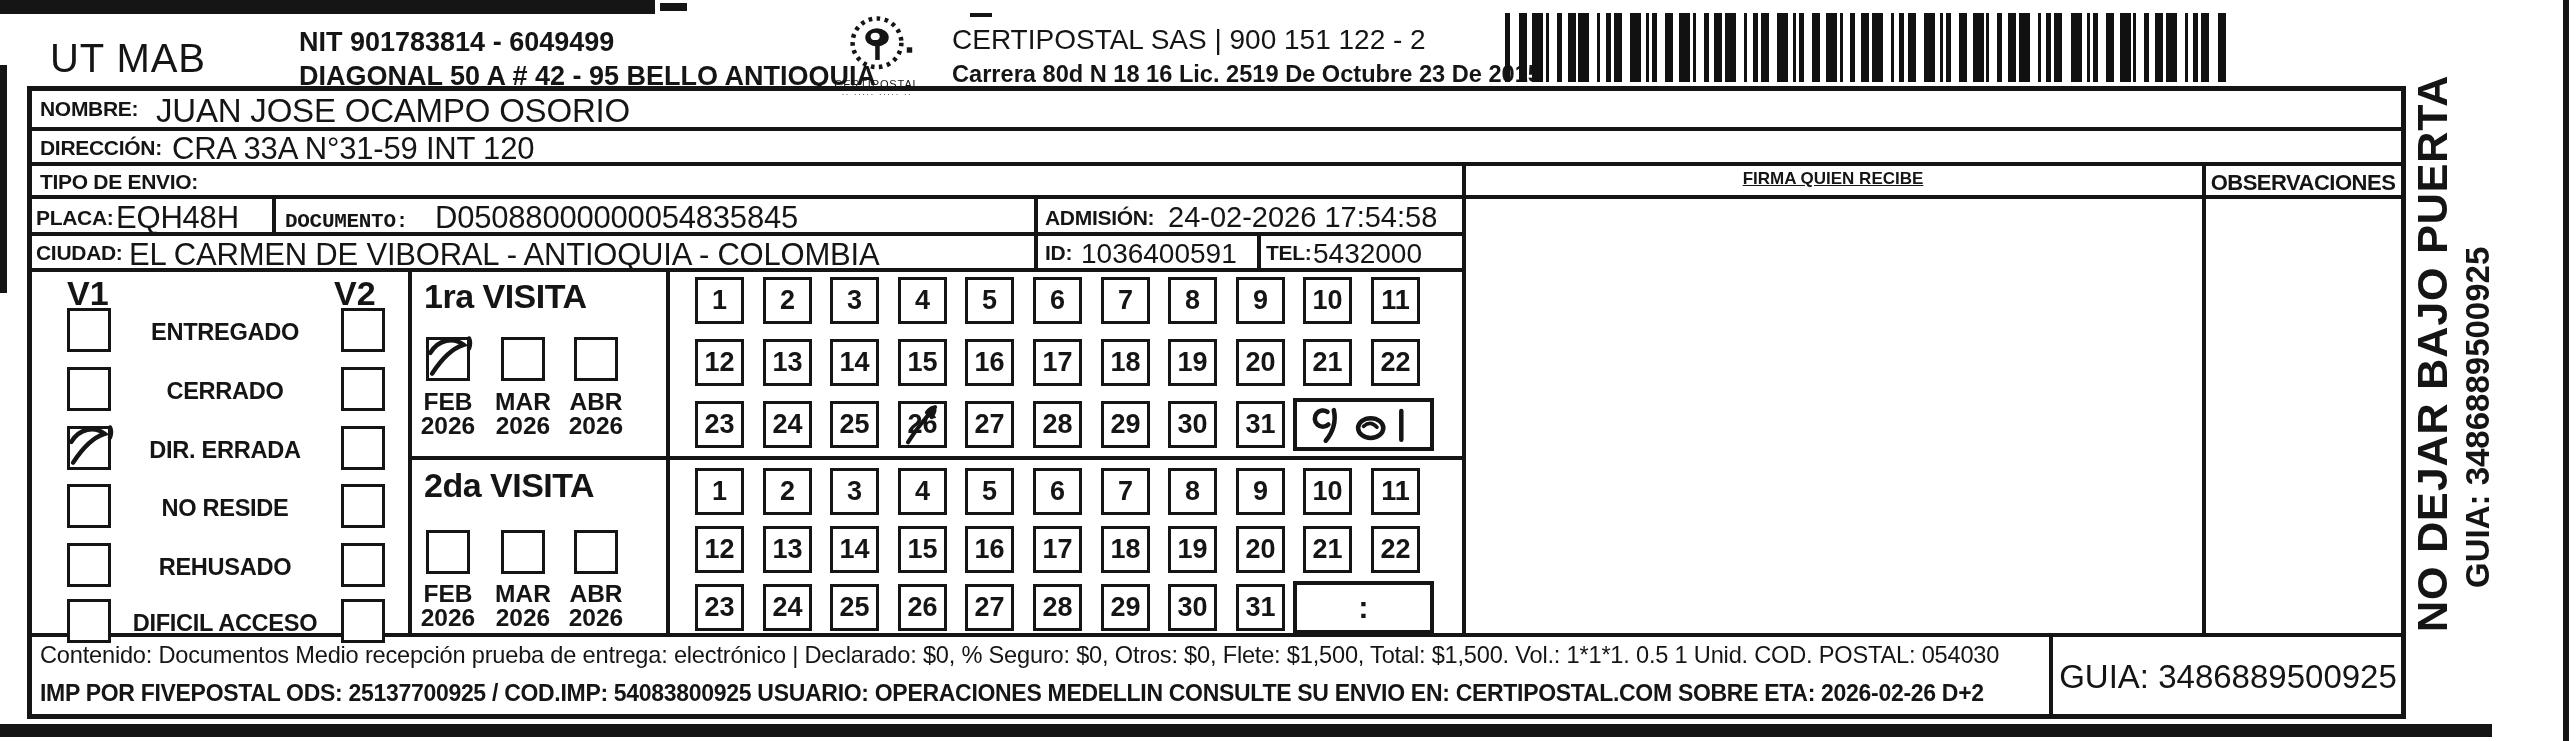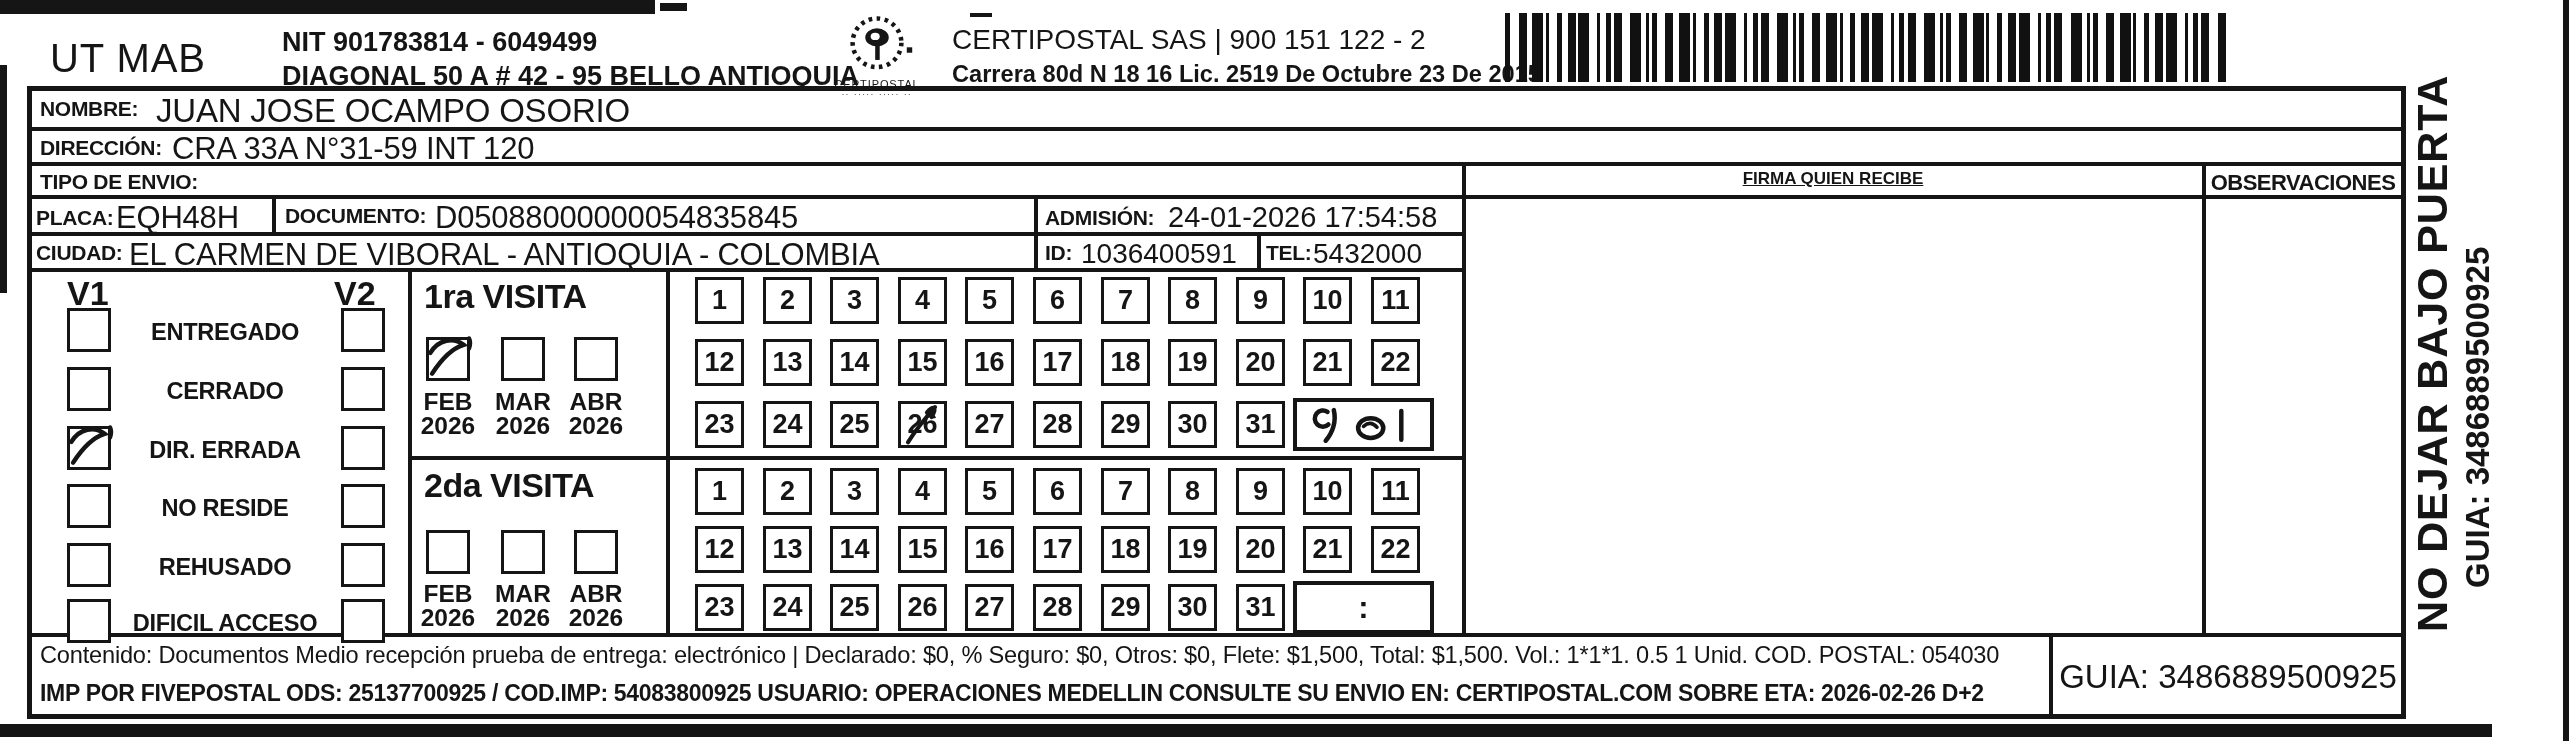--- a/index.html
+++ b/index.html
@@ -28,21 +28,21 @@
 <div id="page">
 
   <div class="line" style="left:0;top:0;width:655px;height:13.6px;"></div>
   <div class="line" style="left:660px;top:2.7px;width:27px;height:8.2px;"></div>
   <div class="line" style="left:970px;top:12.7px;width:22px;height:4.5px;"></div>
   <div class="line" style="left:0;top:65px;width:7.3px;height:228px;"></div>
   <div class="line" style="left:2563px;top:0;width:6.3px;height:742px;"></div>
   <div class="line" style="left:0;top:724px;width:2492px;height:12.7px;"></div>
 
   <div class="abs" style="left:50px;top:36px;font-size:40px;letter-spacing:0.9px;">UT MAB</div>
-  <div class="abs" style="left:282px;top:24.5px;font-weight:bold;font-size:27px;line-height:34px;white-space:nowrap;">
+  <div class="abs" style="left:299px;top:24.5px;font-weight:bold;font-size:27px;line-height:34px;white-space:nowrap;">
     <div>NIT 901783814 - 6049499</div>
     <div>DIAGONAL 50 A # 42 - 95  BELLO  ANTIOQUIA</div>
   </div>
 
   <div class="abs" style="left:827px;top:12.7px;width:100px;text-align:center;">
     <svg width="100" height="65" viewBox="0 0 110 72">
       <circle cx="55" cy="33" r="27" fill="none" stroke="#151515" stroke-width="5" stroke-dasharray="4 5"></circle>
       <ellipse cx="55" cy="27" rx="13" ry="10" fill="#151515"></ellipse>
       <ellipse cx="53" cy="26" rx="5" ry="4" fill="#fff"></ellipse>
       <rect x="53" y="36" width="5" height="16" fill="#151515"></rect>
@@ -149,24 +149,24 @@
   <div class="abs val" style="left:172px;top:131px;">CRA 33A N°31-59 INT 120</div>
 
   <div class="abs lbl" style="left:40px;top:170px;">TIPO DE ENVIO:</div>
   <div class="abs hdr-cell" style="left:1465px;top:169px;width:736px;font-size:17px;text-decoration:underline;">FIRMA QUIEN RECIBE</div>
   <div class="abs hdr-cell" style="left:2205px;top:170px;width:196px;font-size:22px;letter-spacing:-0.5px;">OBSERVACIONES</div>
   <div class="abs" style="left:1465px;top:201px;width:736px;height:432px;"></div>
   <div class="abs" style="left:2205px;top:201px;width:196px;height:432px;"></div>
 
   <div class="abs lbl" style="left:36px;top:206px;">PLACA:</div>
   <div class="abs val" style="left:116px;top:200px;">EQH48H</div>
-  <div class="abs lbl" style="left:285px;top:204px;">DOCUMENTO:</div>
+  <div class="abs lbl" style="left:285px;top:210px;font-family:Liberation Mono, monospace;">DOCUMENTO:</div>
   <div class="abs val" style="left:435px;top:200px;">D05088000000054835845</div>
   <div class="abs lbl" style="left:1045px;top:206px;">ADMISIÓN:</div>
-  <div class="abs" style="left:1168px;top:201px;font-size:29px;white-space:nowrap;">24-01-2026 17:54:58</div>
+  <div class="abs" style="left:1168px;top:201px;font-size:29px;white-space:nowrap;">24-02-2026 17:54:58</div>
 
   <div class="abs lbl" style="left:36px;top:241px;">CIUDAD:</div>
   <div class="abs val" style="left:129px;top:237px;">EL CARMEN DE VIBORAL - ANTIOQUIA - COLOMBIA</div>
   <div class="abs lbl" style="left:1045px;top:241px;">ID:</div>
   <div class="abs" style="left:1081px;top:238px;font-size:28px;">1036400591</div>
   <div class="abs lbl" style="left:1266px;top:241px;">TEL:</div>
   <div class="abs" style="left:1313px;top:238px;font-size:28px;">5432000</div>
 
   <div class="abs" style="left:67px;top:274px;font-weight:bold;font-size:34px;">V1</div>
   <div class="abs" style="left:334px;top:274px;font-weight:bold;font-size:34px;">V2</div>

